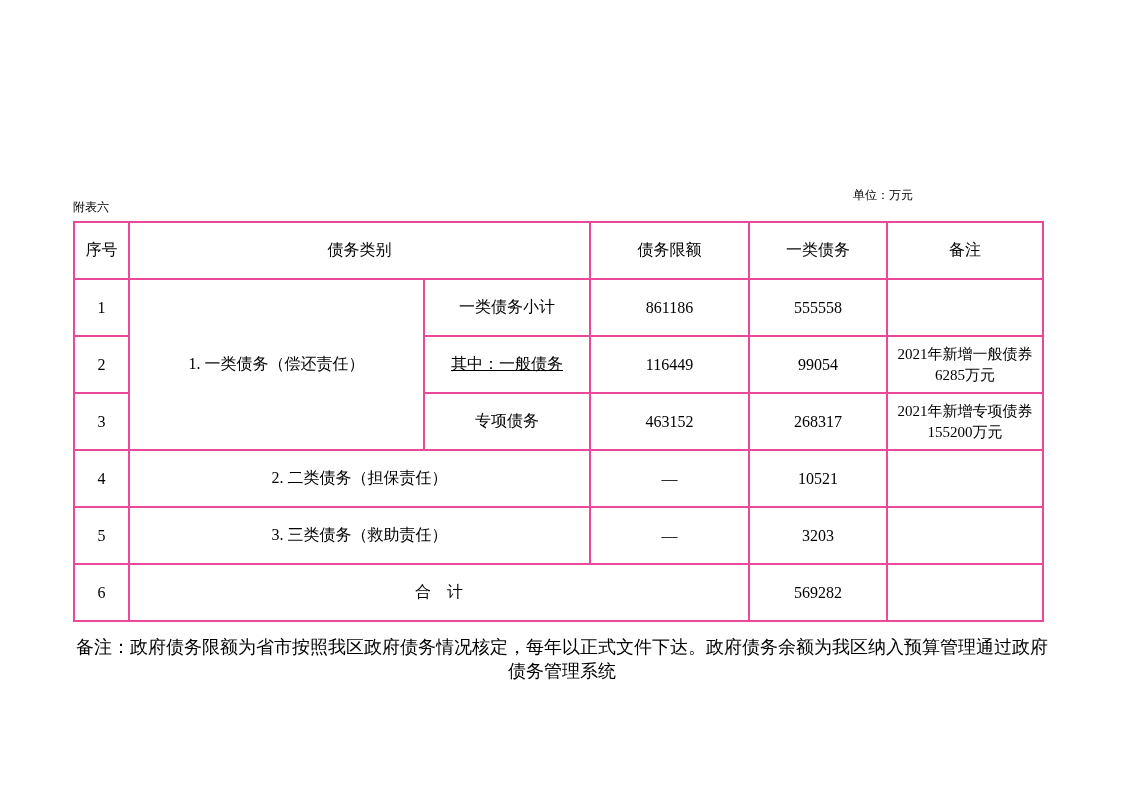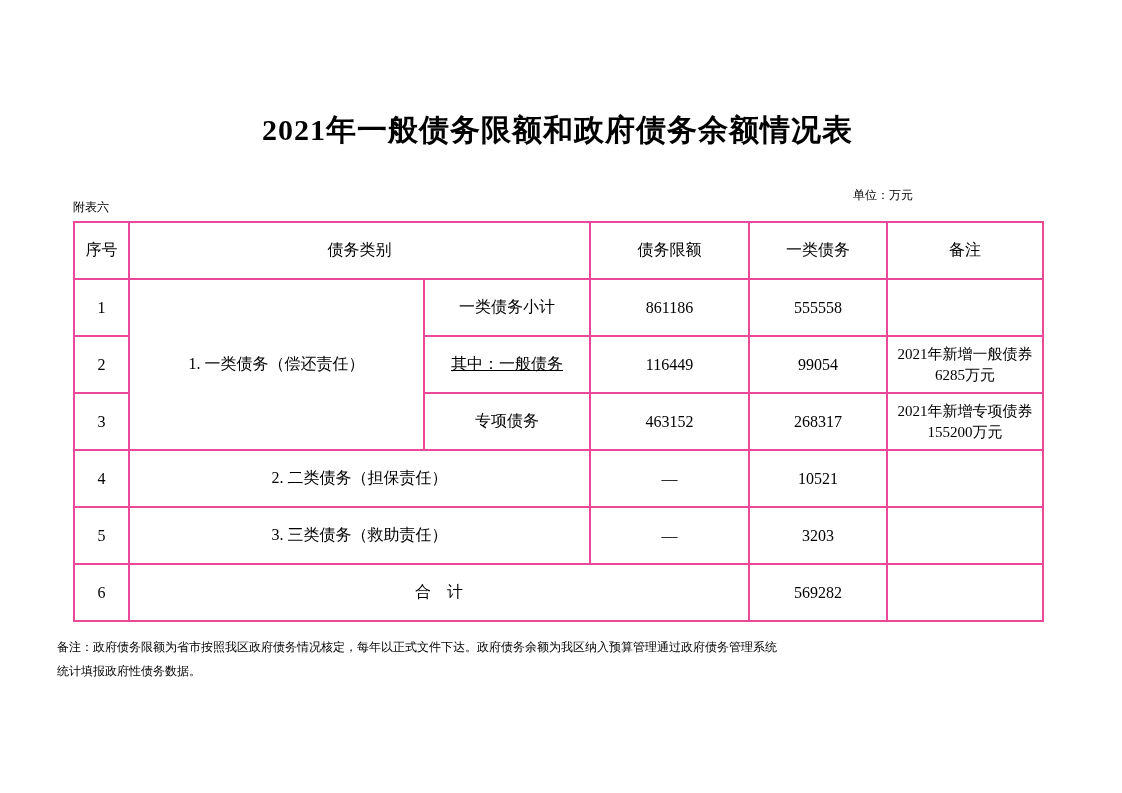--- a/index.html
+++ b/index.html
@@ -73,34 +73,33 @@
     text-decoration: underline;
   }
   td.remark-cell {
     text-align: left;
     font-size: 15px;
     line-height: 21px;
     padding: 2px 3px;
   }
   .footnote {
     position: absolute;
-    left: 57px;
+    left: 73px;
     top: 635px;
     width: 978px;
-    font-size: 12px;
+    font-size: 18px;
     line-height: 24px;
-    text-align: left;
+    text-align: center;
   }
 </style>
 </head>
 <body>
 
 <div class="page">
 
-  <div class="doc-title">2021年一般债务限额和政府债务余额情况表</div>
 
   <div class="unit-label">单位：万元</div>
 
   <div class="attachment-label">附表六</div>
 
   <table class="debt-table">
     <colgroup>
       <col style="width:55px">
       <col style="width:295px">
       <col style="width:166px">
@@ -156,16 +155,15 @@
         <td>6</td>
         <td colspan="3">合　计</td>
         <td>569282</td>
         <td class="remark-cell"></td>
       </tr>
     </tbody>
   </table>
 
   <div class="footnote">
     <div>备注：政府债务限额为省市按照我区政府债务情况核定，每年以正式文件下达。政府债务余额为我区纳入预算管理通过政府债务管理系统</div>
-    <div>统计填报政府性债务数据。</div>
   </div>
 
 </div>
 
 </body></html>

